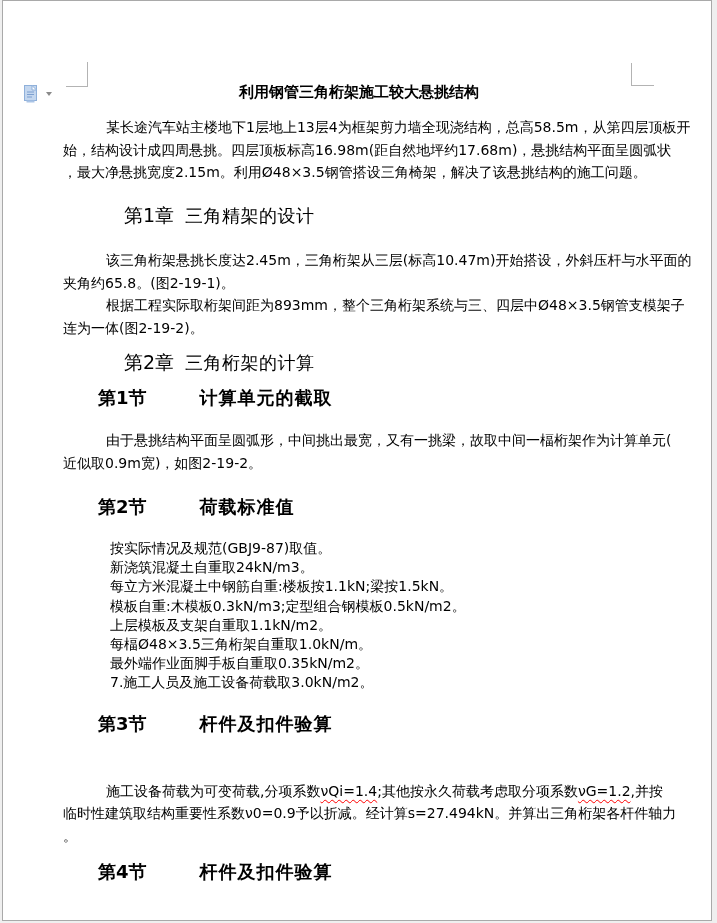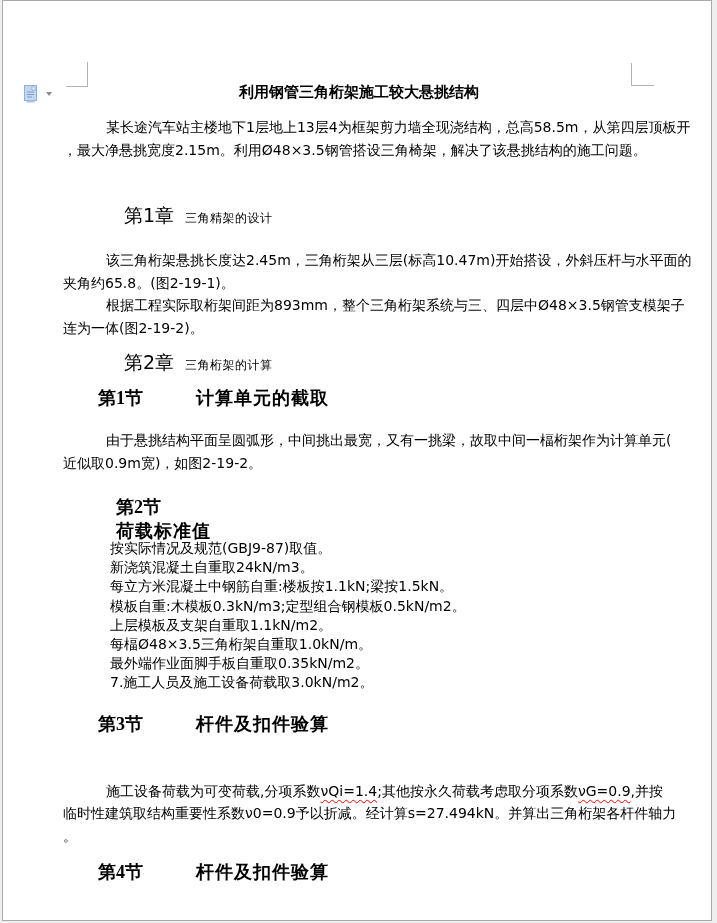--- a/index.html
+++ b/index.html
@@ -30,28 +30,28 @@
   .ln{white-space:nowrap;}
   .ind{padding-left:43px;}
   .p-intro{top:115px;}
   .p-ch1{top:248px;line-height:22.6px;}
   .p-sec1{top:428px;}
   .p-sec3{top:779px;line-height:22.4px;}
   .loads{position:absolute;left:107px;top:538px;font-size:14px;line-height:19.2px;}
   
   .chap{position:absolute;left:60px;display:flex;align-items:baseline;font-weight:normal;}
   .chap .num{font-size:19px;margin-left:61px;}
-  .chap .ttl{font-size:12px;margin-left:11px;letter-spacing:0.5px;}
+  .chap .ttl{font-size:18px;margin-left:11px;letter-spacing:0.5px;}
   .ch1{top:202px;}
   .ch2{top:349px;}
   .sect{position:absolute;left:60px;display:flex;align-items:baseline;font-weight:bold;}
-  .sect .num{font-size:18px;margin-left:35px;font-family:Liberation Serif, serif;}
+  .sect .num{font-size:18px;margin-left:35px;}
   .sect .ttl{font-size:18px;margin-left:53px;letter-spacing:1px;}
   .s1{top:385px;}
-  .s2{top:494px;flex-direction:column;}
+  .s2{top:494px;}
   .s3{top:711px;text-align:center;}
   .s4{top:859px;}
   .misspell{text-decoration:underline wavy #ff0000 1px;text-underline-offset:3px;}
 </style>
 </head>
 <body>
 
 <div class="page">
 
   <div class="mark-left"></div>
@@ -66,20 +66,21 @@
         <rect x="3.5" y="16.5" width="8" height="2" fill="#aac4e6"></rect>
       </svg>
     </span>
     <span class="arrow"></span>
   </div>
 
   <div class="doc-title">利用钢管三角桁架施工较大悬挑结构</div>
 
   <div class="para p-intro">
     <div class="ln ind">某长途汽车站主楼地下1层地上13层4为框架剪力墙全现浇结构，总高58.5m，从第四层顶板开</div>
+    <div class="ln">始，结构设计成四周悬挑。四层顶板标高16.98m(距自然地坪约17.68m)，悬挑结构平面呈圆弧状</div>
     <div class="ln">，最大净悬挑宽度2.15m。利用Ø48×3.5钢管搭设三角椅架，解决了该悬挑结构的施工问题。</div>
   </div>
 
   <div class="chap ch1">
     <span class="num">第1章</span>
     <span class="ttl">三角精架的设计</span>
   </div>
 
   <div class="para p-ch1">
     <div class="ln ind">该三角桁架悬挑长度达2.45m，三角桁架从三层(标高10.47m)开始搭设，外斜压杆与水平面的</div>
@@ -118,21 +119,21 @@
     <div class="ln">最外端作业面脚手板自重取0.35kN/m2。</div>
     <div class="ln">7.施工人员及施工设备荷载取3.0kN/m2。</div>
   </div>
 
   <div class="sect s3">
     <span class="num">第3节</span>
     <span class="ttl">杆件及扣件验算</span>
   </div>
 
   <div class="para p-sec3">
-    <div class="ln ind"><span>施工设备荷载为可变荷载,分项系数</span><span class="misspell">νQi=1.4</span><span>;其他按永久荷载考虑取分项系数</span><span class="misspell">νG=0.9</span><span>,并按</span></div>
+    <div class="ln ind"><span>施工设备荷载为可变荷载,分项系数</span><span class="misspell">νQi=1.4</span><span>;其他按永久荷载考虑取分项系数</span><span class="misspell">νG=1.2</span><span>,并按</span></div>
     <div class="ln">临时性建筑取结构重要性系数ν0=0.9予以折减。经计算s=27.494kN。并算出三角桁架各杆件轴力</div>
     <div class="ln">。</div>
   </div>
 
   <div class="sect s4">
     <span class="num">第4节</span>
     <span class="ttl">杆件及扣件验算</span>
   </div>
 
 </div>

